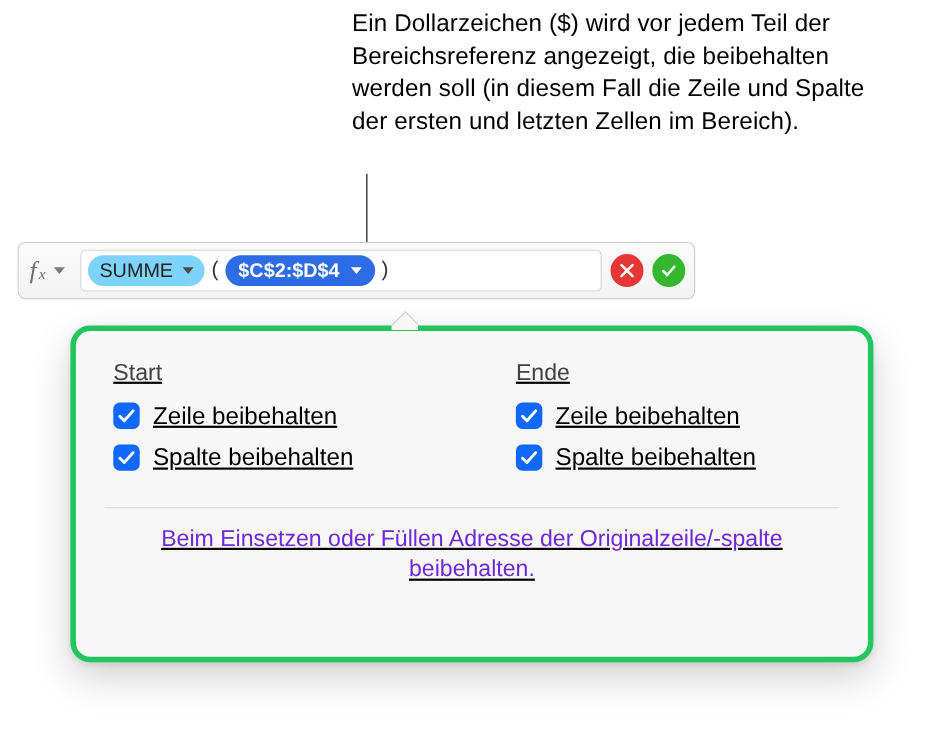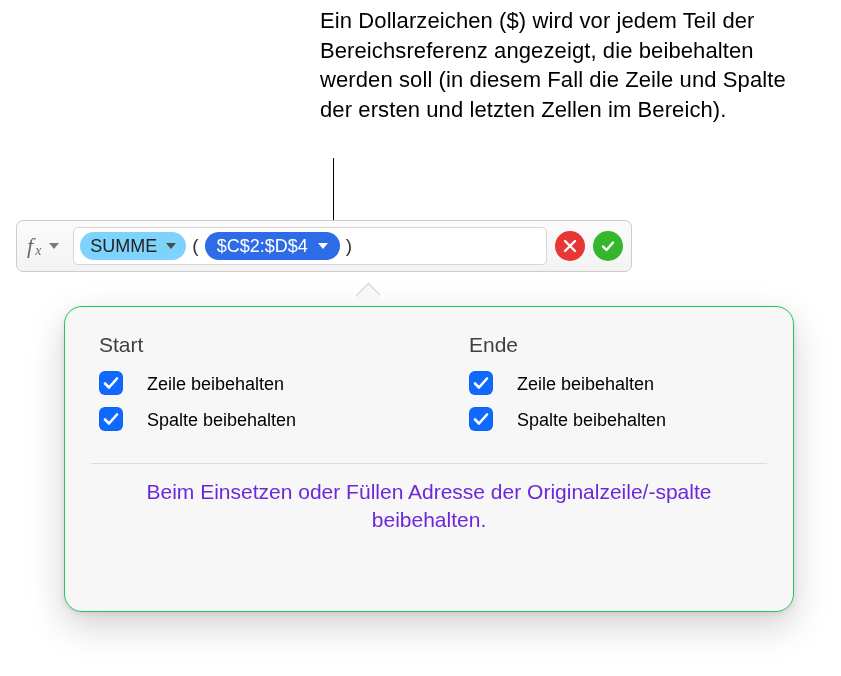--- a/index.html
+++ b/index.html
@@ -106,21 +106,21 @@
 
   .token-range {
     display: inline-flex;
     align-items: center;
     gap: 6px;
     padding: 4px 12px;
     border-radius: 14px;
     background: #2e6be6;
     color: #fff;
     font-size: 18px;
-    font-weight: 400;
+    font-weight: 700;
     height: 28px;
   }
   .token-range .chev-down { border-top-color: #fff; }
 
   .paren {
     color: #333;
     font-size: 19px;
   }
 
   .circle-btn {
@@ -133,28 +133,29 @@
     color: #fff;
   }
   .cancel-btn { background: #e63636; }
   .accept-btn { background: #34b72d; }
   .circle-btn svg { width: 16px; height: 16px; }
 
   
   .popover {
     position: absolute;
     left: 64px;
-    top: 306px;
+    top: 296px;
     width: 730px;
     height: 306px;
     background: #f7f7f7;
-    border: 1px solid #22c55e;
+    border: 5px solid #22c55e;
     border-radius: 18px;
     box-shadow: 0 14px 36px rgba(0,0,0,0.18), 0 2px 6px rgba(0,0,0,0.08);
     padding: 26px 34px 18px;
+    text-decoration: underline;
   }
   .popover-arrow {
     position: absolute;
     left: 356px;
     top: 276px;
     width: 24px;
     height: 24px;
     overflow: hidden;
     z-index: 5;
     pointer-events: none;
@@ -181,24 +182,24 @@
   .col {
     flex: 1;
   }
   .col-title {
     font-size: 21px;
     color: #414141;
     margin-bottom: 14px;
   }
   .check-row {
     display: flex;
-    align-items: flex-end;
-    gap: 24px;
+    align-items: center;
+    gap: 12px;
     margin: 12px 0;
-    font-size: 18px;
+    font-size: 22px;
     color: #000;
   }
   .checkbox {
     width: 24px; height: 24px;
     border-radius: 6px;
     background: #1069ff;
     display: inline-flex;
     align-items: center;
     justify-content: center;
     box-shadow: inset 0 0 0 1px rgba(0,0,0,0.05);

